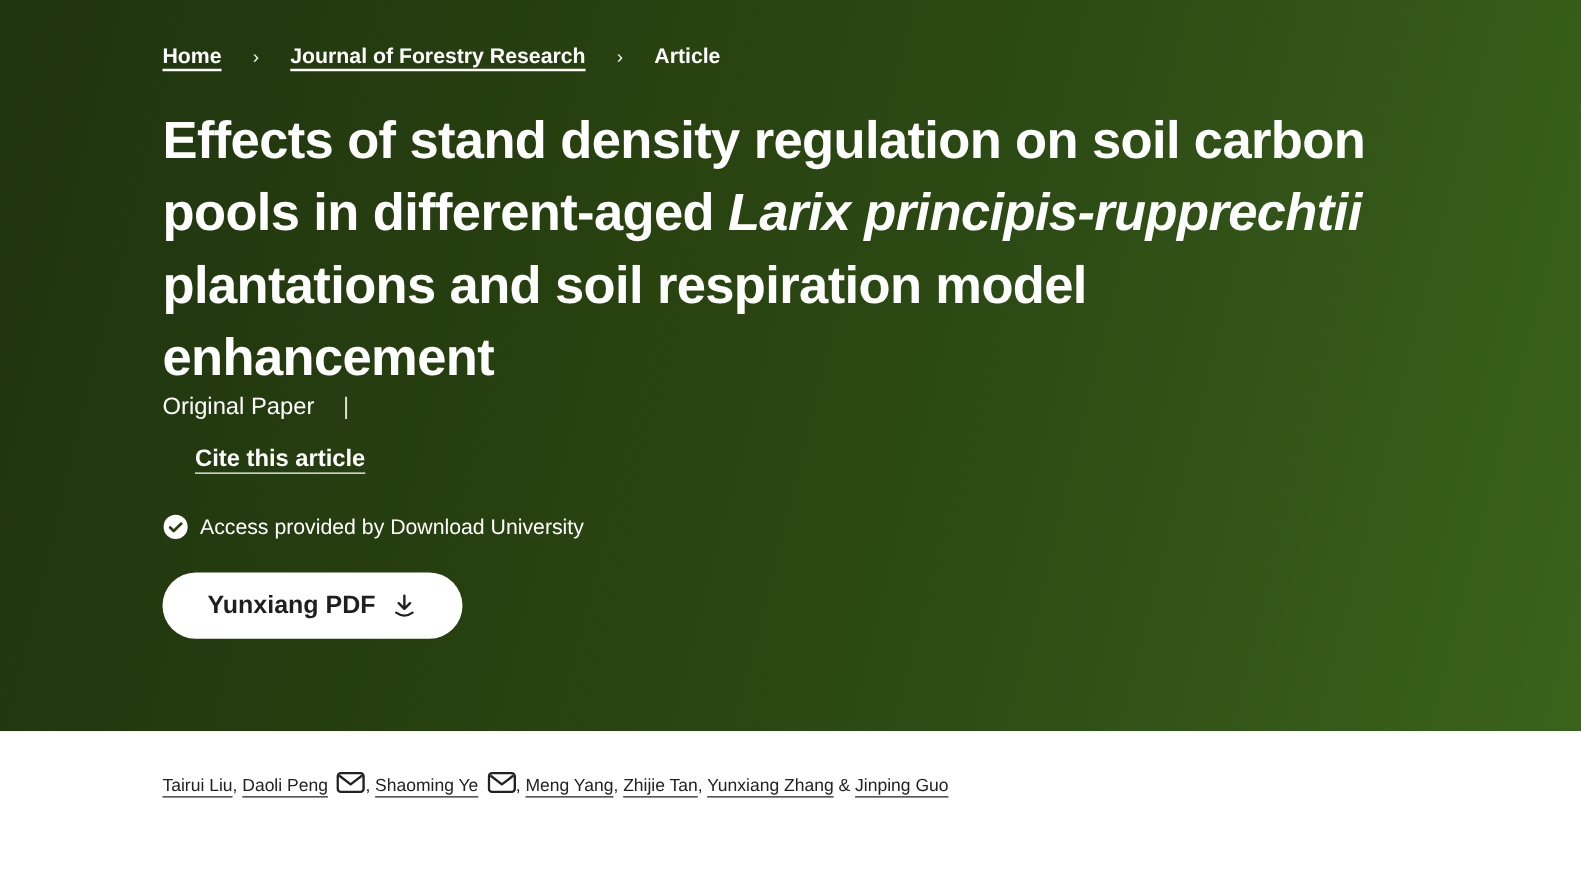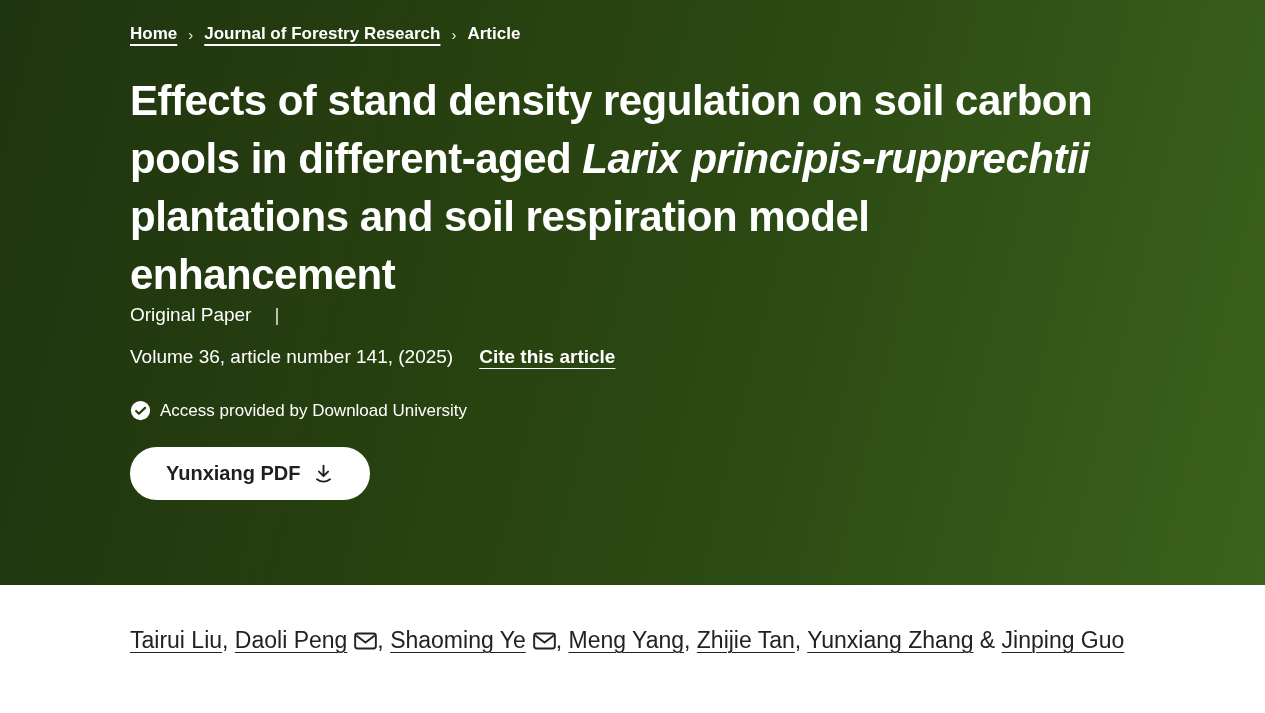--- a/index.html
+++ b/index.html
@@ -8,21 +8,21 @@
   .hero {
     width: 100%;
     height: 585px;
     background: linear-gradient(104deg, #1f3410 0%, #27400f 35%, #2c4a14 60%, #3b631c 100%);
     color: #ffffff;
     overflow: hidden;
   }
   .container { width: 1005px; margin: 0 auto; }
 
   
-  .breadcrumb { padding-top: 24px; font-size: 17px; font-weight: 700; display: flex; align-items: center; gap: 10px; }
+  .breadcrumb { padding-top: 35px; font-size: 17px; font-weight: 700; display: flex; align-items: center; gap: 24px; }
   .breadcrumb a { color: #ffffff; text-decoration: underline; text-underline-offset: 5px; text-decoration-thickness: 1.5px; cursor: pointer; }
   .crumb-sep { font-weight: 400; font-size: 15px; opacity: .95; padding: 0 1px; }
   .crumb-current { font-weight: 700; }
 
   
   .title { margin-top: 28px; font-size: 42px; line-height: 58px; font-weight: 700; letter-spacing: -0.5px; max-width: 1015px; }
   .title .sp-italic { font-style: italic; }
 
   
   .meta-line1 { font-size: 19px; display: flex; align-items: center; gap: 23px; }
@@ -48,21 +48,21 @@
     font-family: "Liberation Sans", sans-serif;
     display: inline-flex;
     align-items: center;
     gap: 13px;
     cursor: pointer;
   }
   .download-icon { width: 21px; height: 21px; display: inline-flex; }
 
   
   .authors-section { background: #ffffff; }
-  .authors-line { padding-top: 40px; font-size: 23px; color: #222222; line-height: 30px; }
+  .authors-line { padding-top: 28px; font-size: 14px; color: #222222; line-height: 30px; }
   .authors-line a { color: #222222; font-weight: 400; text-decoration: underline; text-underline-offset: 4px; text-decoration-thickness: 1.3px; cursor: pointer; }
   .mail-icon { width: 23px; height: 18px; display: inline-block; vertical-align: -2px; margin-left: 7px; }
 </style>
 </head>
 <body>
 
 <div class="hero">
   <div class="container">
 
     <nav class="breadcrumb">
@@ -74,21 +74,20 @@
     </nav>
 
     <h1 class="title"><span>Effects of stand density regulation on soil carbon pools in different-aged </span><span class="sp-italic">Larix principis-rupprechtii</span><span> plantations and soil respiration model enhancement</span></h1>
 
     <div class="meta-line1">
       <span>Original Paper</span>
       <span class="meta-divider">|</span>
     </div>
 
     <div class="meta-line2">
-      <span>Volume 36, article number 141, (2025)</span>
       <a class="cite-link">Cite this article</a>
     </div>
 
     <div class="access-row">
       <span class="check-icon">
         <svg viewBox="0 0 24 24" width="21" height="21">
           <circle cx="12" cy="12" r="11" fill="#ffffff"></circle>
           <path d="M7 12.6l3.2 3.2L17.2 9" stroke="#27400f" stroke-width="2.5" fill="none" stroke-linecap="round" stroke-linejoin="round"></path>
         </svg>
       </span>

